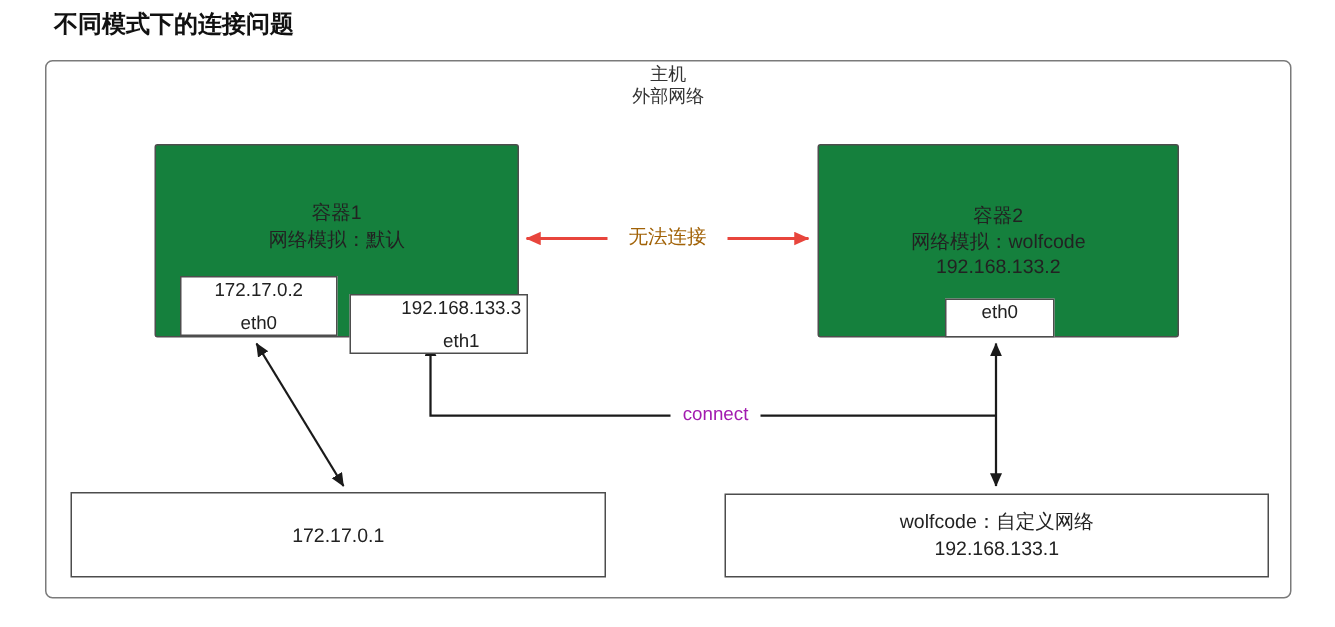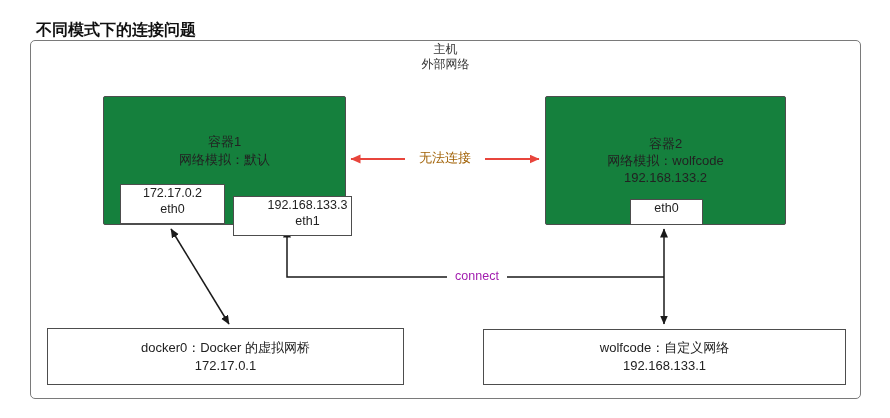--- a/index.html
+++ b/index.html
@@ -7,21 +7,21 @@
   body {
     position:relative;
     background:#ffffff;
     font-family:"Liberation Sans", sans-serif;
     color:#1f1f1f;
     overflow:hidden;
   }
   .box { position:absolute; background:#15803d; }
 
   .diagram-title {
-    position:absolute; left:36px; top:20px;
+    position:absolute; left:36px; top:6px;
     font-size:16px; font-weight:700; color:#111111;
   }
 
   .outer-box {
     position:absolute; left:30px; top:40px; width:831px; height:359px;
     border:1px solid #7a7a7a; border-radius:5px; background:transparent;
   }
   .host-label {
     position:absolute; left:30px; top:42px; width:831px;
     text-align:center; font-size:12px; line-height:15px; color:#333333;
@@ -32,21 +32,21 @@
   .c2 { left:545px; top:96px; width:241px; height:129px; }
   .c-label {
     position:absolute; left:0; width:100%; text-align:center;
     font-size:13px; line-height:18px; color:#222222;
   }
   .c1 .c-label { top:36px; }
   .c2 .c-label { top:38px; line-height:17px; }
 
   .eth-box {
     border:1px solid #4d4d4d; background:#ffffff;
-    display:flex; flex-direction:column; align-items:center; justify-content:flex-start;
+    display:flex; flex-direction:column; align-items:center; justify-content:space-between;
     font-size:12.5px; line-height:16px; text-align:center; color:#222222;
   }
   .ethA { left:120px; top:184px; width:105px; height:40px; }
   .ethB { left:233px; top:196px; width:119px; height:40px;padding-left:30px; }
   .ethC { left:630px; top:199px; width:73px;  height:26px; }
 
   .net-box {
     border:1px solid #4d4d4d; background:#ffffff;
     display:flex; flex-direction:column; align-items:center; justify-content:center;
     font-size:13px; line-height:18px; text-align:center; color:#222222;
@@ -118,19 +118,18 @@
   </div>
 </div>
 <div class="box eth-box ethC">
   <div>eth0</div>
 </div>
 
 <div class="line-label no-conn-label">无法连接</div>
 <div class="line-label connect-label">connect</div>
 
 <div class="box net-box net-left">
-  <div>docker0：Docker 的虚拟网桥</div>
   <div>172.17.0.1</div>
 </div>
 <div class="box net-box net-right">
   <div>wolfcode：自定义网络</div>
   <div>192.168.133.1</div>
 </div>
 
 </body></html>

